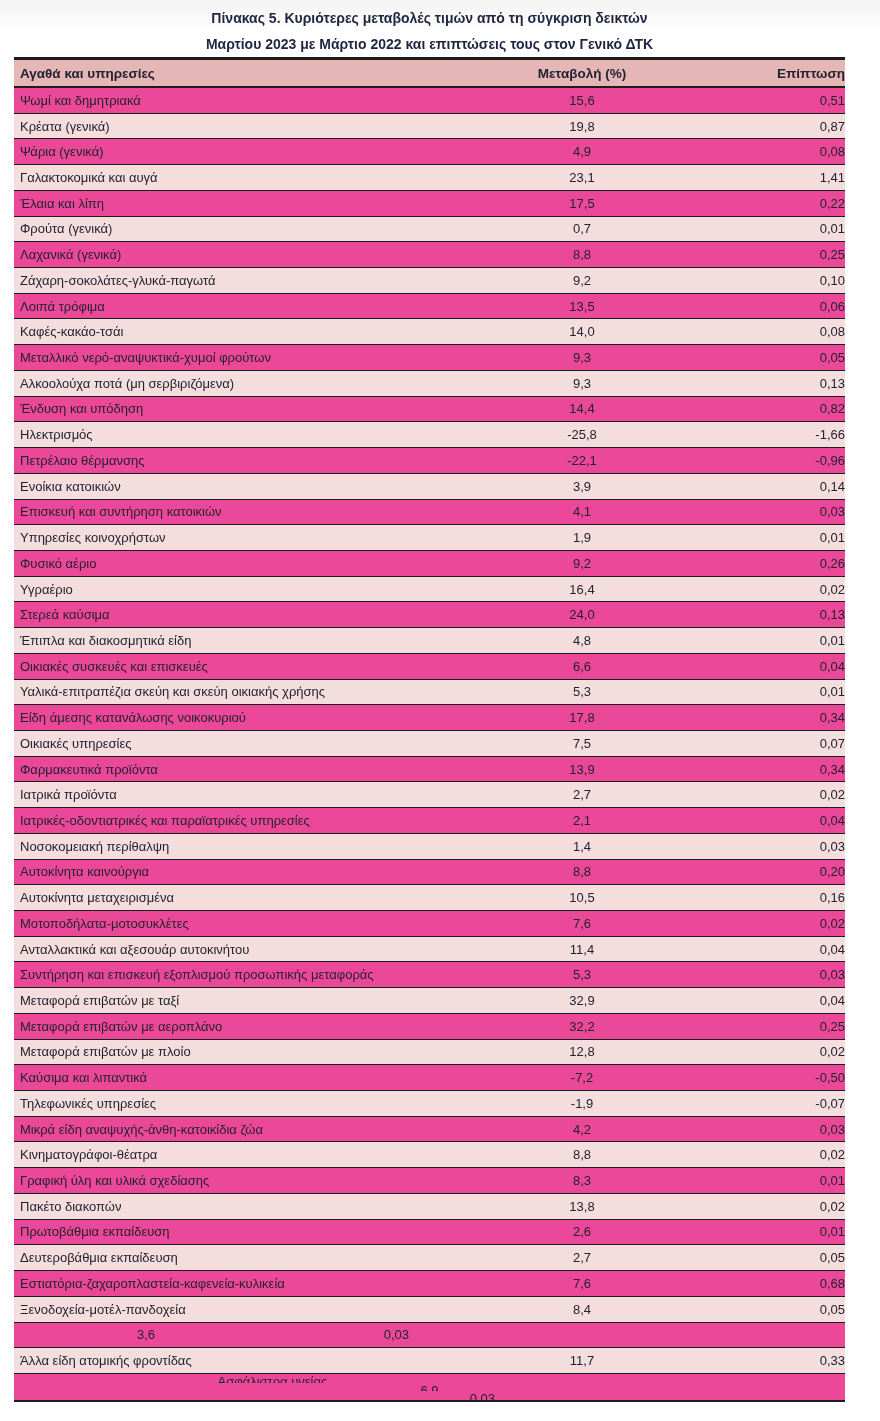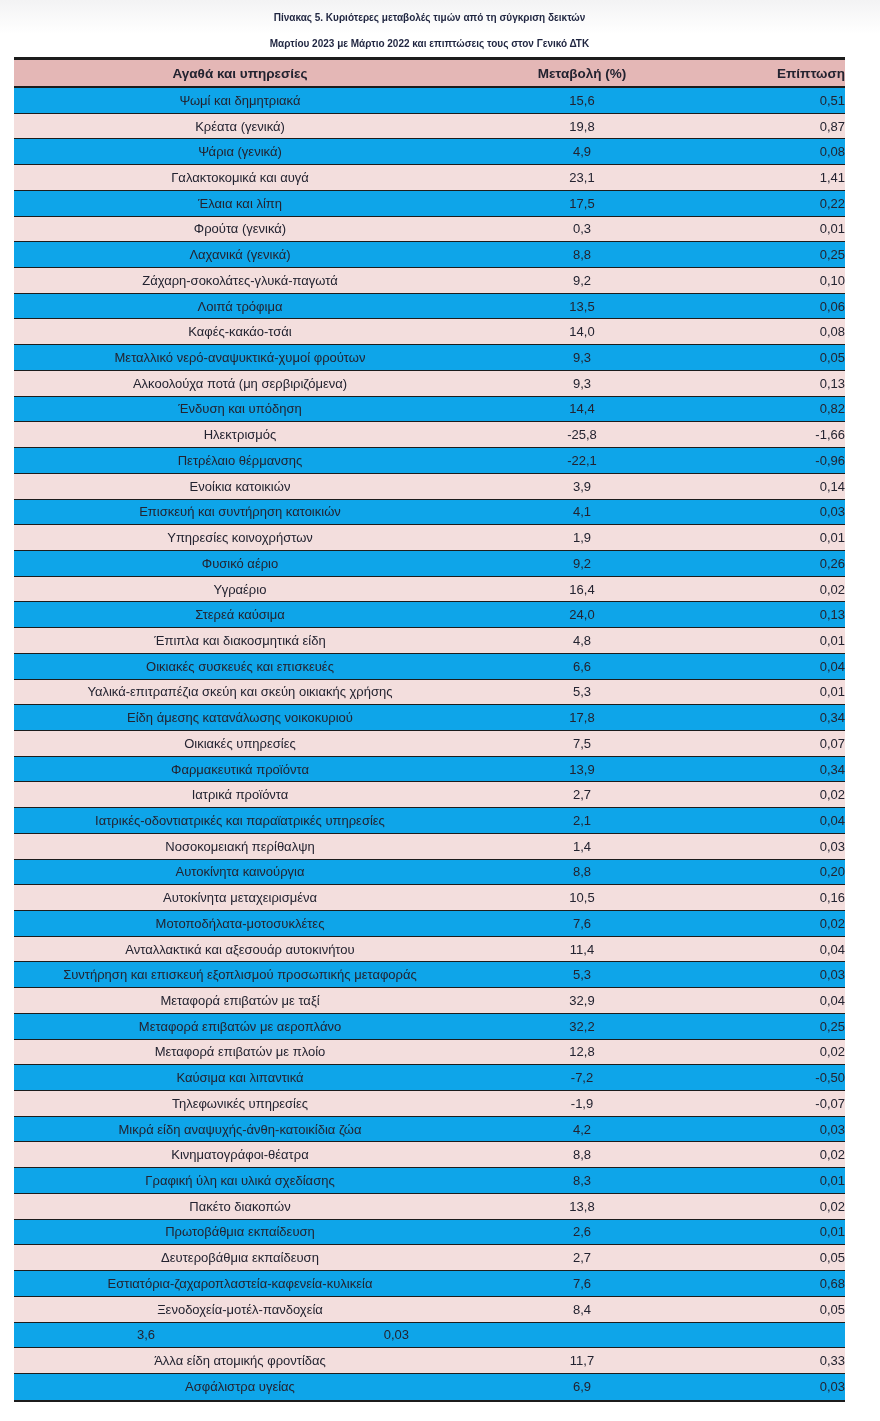--- a/index.html
+++ b/index.html
@@ -22,21 +22,21 @@
   .page-top-sheen{
     position:absolute;top:0;left:0;width:880px;height:34px;
     background:linear-gradient(to bottom,#f3f3f4,#ffffff);
     pointer-events:none;
   }
   .doc-title{
     position:absolute;top:5px;left:14px;width:831px;
     text-align:center;
     color:var(--title);
     font-weight:bold;
-    font-size:10px;
+    font-size:14px;
     line-height:26px;
   }
   .stat-table{
     position:absolute;top:57px;left:14px;width:831px;
     border-top:3px solid var(--border);
     border-bottom:2.5px solid var(--border);
   }
   .thead{
     display:flex;
     height:28px;
@@ -45,26 +45,26 @@
     border-bottom:2.5px solid var(--border);
     font-weight:bold;
     font-size:13.5px;
   }
   .row{
     display:flex;
     height:25.72px;
     align-items:center;
     border-bottom:1.6px solid var(--border);
     font-size:13px;
-    background:#0ea5e9;
-  }
-  .row:last-child{border-bottom:none;}
+    background:#ec4899;
+  }
+  .row:last-child{border-bottom:none;flex-direction:column;}
   .row.alt{background:var(--row-alt-bg);}
   .cell{white-space:nowrap;overflow:hidden;}
-  .c0{width:436px;padding-left:16px;text-align:center;}
+  .c0{width:436px;padding-left:6px;text-align:left;}
   .c1{width:264px;text-align:center;}
   .c2{width:131px;text-align:right;}
 </style>
 </head>
 <body>
 
 <div class="page-top-sheen"></div>
 
 <div class="doc-title">
   <div>Πίνακας 5. Κυριότερες μεταβολές τιμών από τη σύγκριση δεικτών</div>
@@ -98,21 +98,21 @@
         <div class="cell c1">23,1</div>
         <div class="cell c2">1,41</div>
       </div>
       <div class="row">
         <div class="cell c0">Έλαια και λίπη</div>
         <div class="cell c1">17,5</div>
         <div class="cell c2">0,22</div>
       </div>
       <div class="row alt">
         <div class="cell c0">Φρούτα (γενικά)</div>
-        <div class="cell c1">0,3</div>
+        <div class="cell c1">0,7</div>
         <div class="cell c2">0,01</div>
       </div>
       <div class="row">
         <div class="cell c0">Λαχανικά (γενικά)</div>
         <div class="cell c1">8,8</div>
         <div class="cell c2">0,25</div>
       </div>
       <div class="row alt">
         <div class="cell c0">Ζάχαρη-σοκολάτες-γλυκά-παγωτά</div>
         <div class="cell c1">9,2</div>

